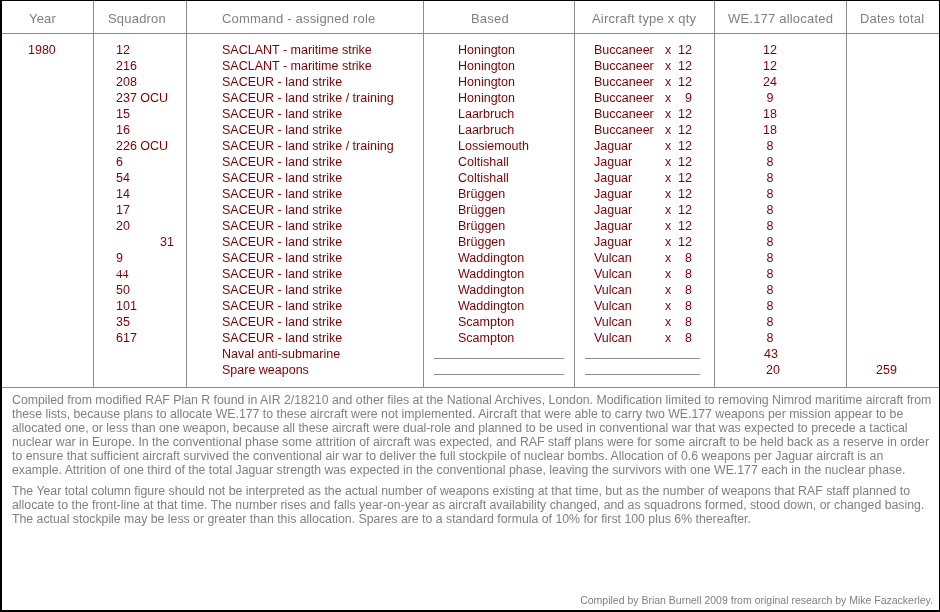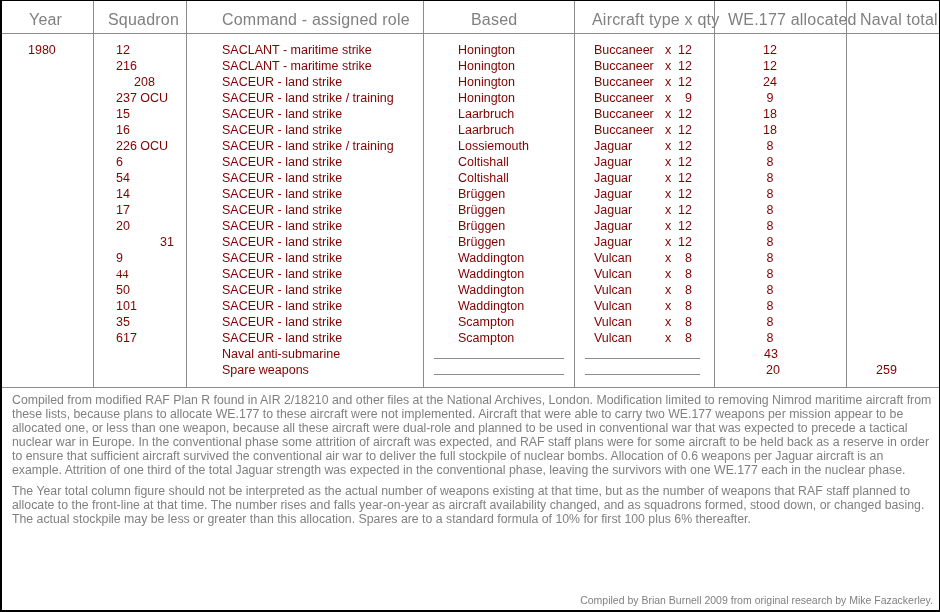--- a/index.html
+++ b/index.html
@@ -5,21 +5,21 @@
   html, body { margin: 0; padding: 0; background: #ffffff; }
   body { width: 940px; height: 612px; position: relative; overflow: hidden;
          font-family: "Liberation Sans", "DejaVu Sans", sans-serif; }
   .frame { position: absolute; left: 0; top: 0; width: 938px; height: 610px;
            border-top: 1px solid #000; border-left: 2px solid #000; border-right: 1px solid #000; border-bottom: 2px solid #000;
            box-sizing: border-box; width: 940px; height: 612px; }
   .table { position: absolute; left: 2px; top: 1px; width: 937px; height: 386px; }
   .col-line { position: absolute; top: 0; width: 1px; height: 386px; background: #8c8c8c; }
   .head-line { position: absolute; left: 0; top: 32px; width: 937px; height: 1px; background: #8c8c8c; }
   .bottom-line { position: absolute; left: 0; top: 386px; width: 937px; height: 1px; background: #8c8c8c; }
-  .hdr { position: absolute; top: 10px; font-size: 16px; color: #808080; white-space: nowrap; letter-spacing: 0.2px; }
+  .hdr { position: absolute; top: 10px; font-size: 13px; color: #808080; white-space: nowrap; letter-spacing: 0.2px; }
   .cell { position: absolute; font-size: 12.5px; color: #800000; white-space: nowrap; line-height: 16px; }
   .rule { position: absolute; height: 1px; background: #8c8c8c; }
   .notes { position: absolute; left: 12px; top: 393px; width: 920px; font-size: 12.3px; color: #808080; line-height: 14px; }
   .notes p { margin: 0 0 7px 0; }
   .credit { position: absolute; right: 7px; top: 594px; font-size: 10.5px; color: #808080; white-space: nowrap; }
 </style>
 </head>
 <body>
 
 <div class="frame"></div>
@@ -34,21 +34,21 @@
   <div class="col-line" style="left:844px"></div>
   <div class="head-line"></div>
   <div class="bottom-line"></div>
 
   <div class="hdr" style="left:27px">Year</div>
   <div class="hdr" style="left:106px">Squadron</div>
   <div class="hdr" style="left:220px">Command - assigned role</div>
   <div class="hdr" style="left:469px">Based</div>
   <div class="hdr" style="left:590px">Aircraft type x qty</div>
   <div class="hdr" style="left:726px">WE.177 allocated</div>
-  <div class="hdr" style="left:858px">Naval total</div>
+  <div class="hdr" style="left:858px">Dates total</div>
 
   <div class="cell" style="left:26px; top:41px">1980</div>
 
   <div id="rows">
       <div>
         <div class="cell" style="left: 114px; top: 41px;">12</div>
         <div class="cell" style="left: 220px; top: 41px;">SACLANT - maritime strike</div>
         <div class="cell" style="left: 456px; top: 41px;">Honington</div>
         <div class="cell" style="left: 592px; top: 41px;">Buccaneer</div>
         <div class="cell" style="left: 663px; top: 41px;">x</div>
@@ -58,21 +58,21 @@
       <div>
         <div class="cell" style="left: 114px; top: 57px;">216</div>
         <div class="cell" style="left: 220px; top: 57px;">SACLANT - maritime strike</div>
         <div class="cell" style="left: 456px; top: 57px;">Honington</div>
         <div class="cell" style="left: 592px; top: 57px;">Buccaneer</div>
         <div class="cell" style="left: 663px; top: 57px;">x</div>
         <div class="cell" style="left: 676px; top: 57px; width: 14px; text-align: right;">12</div>
         <div class="cell" style="left: 756px; top: 57px; width: 24px; text-align: center;">12</div>
       </div>
       <div>
-        <div class="cell" style="left: 132px; top: 73px; text-align: center;">208</div>
+        <div class="cell" style="left: 114px; top: 73px; text-align: center;">208</div>
         <div class="cell" style="left: 220px; top: 73px;">SACEUR - land strike</div>
         <div class="cell" style="left: 456px; top: 73px;">Honington</div>
         <div class="cell" style="left: 592px; top: 73px;">Buccaneer</div>
         <div class="cell" style="left: 663px; top: 73px;">x</div>
         <div class="cell" style="left: 676px; top: 73px; width: 14px; text-align: right;">12</div>
         <div class="cell" style="left: 756px; top: 73px; width: 24px; text-align: center;">24</div>
       </div>
       <div>
         <div class="cell" style="left: 114px; top: 89px;">237 OCU</div>
         <div class="cell" style="left: 220px; top: 89px;">SACEUR - land strike / training</div>

